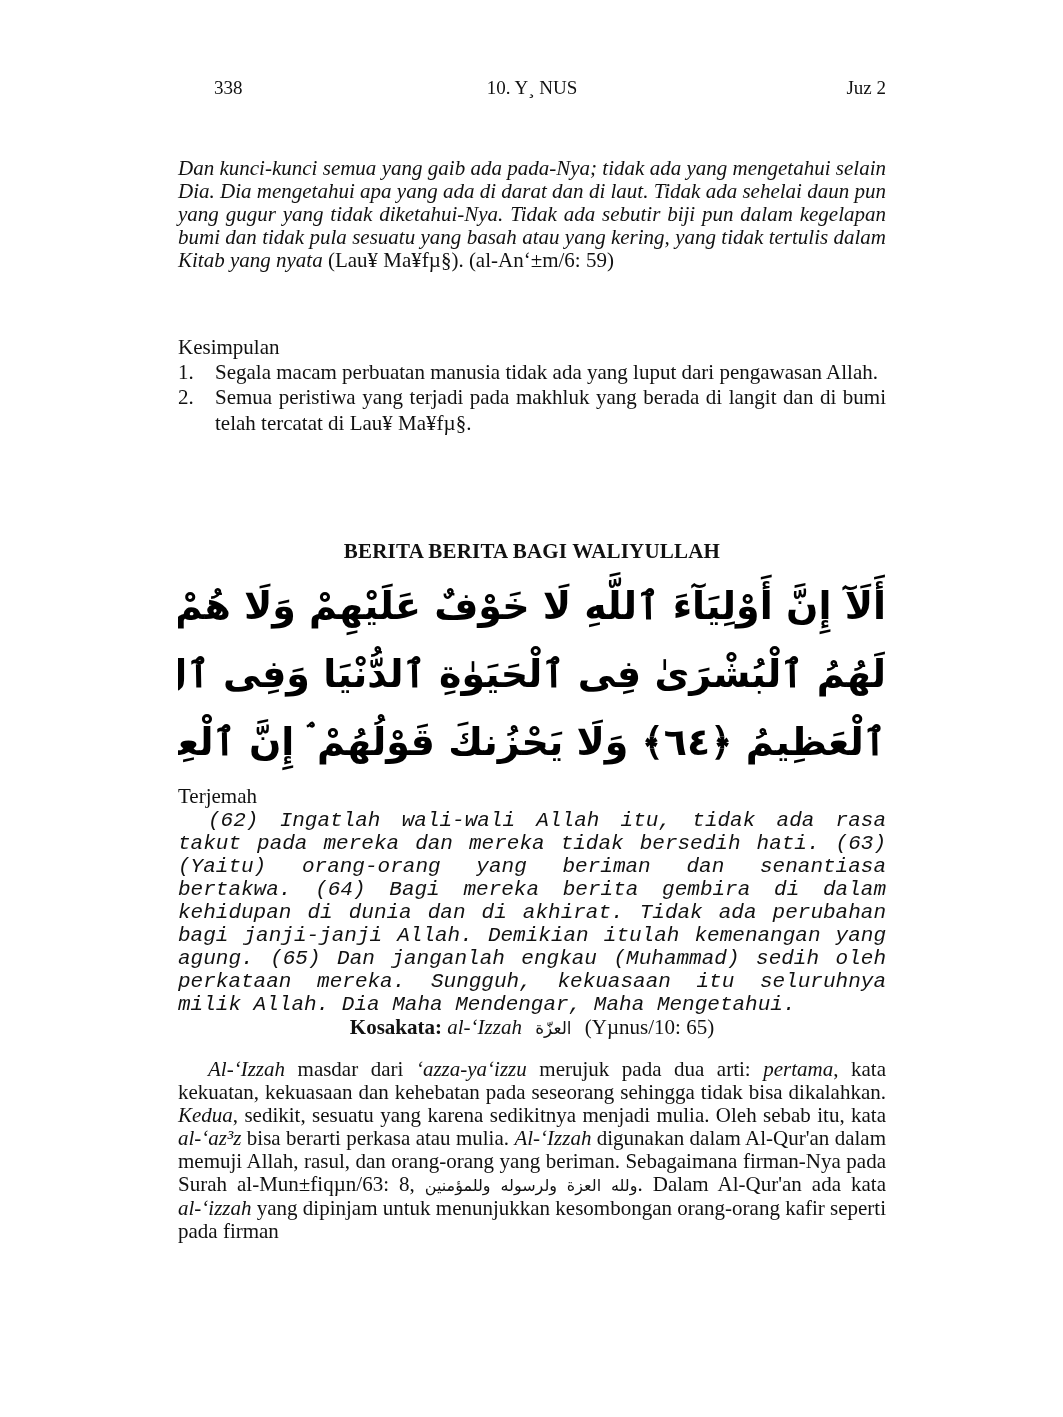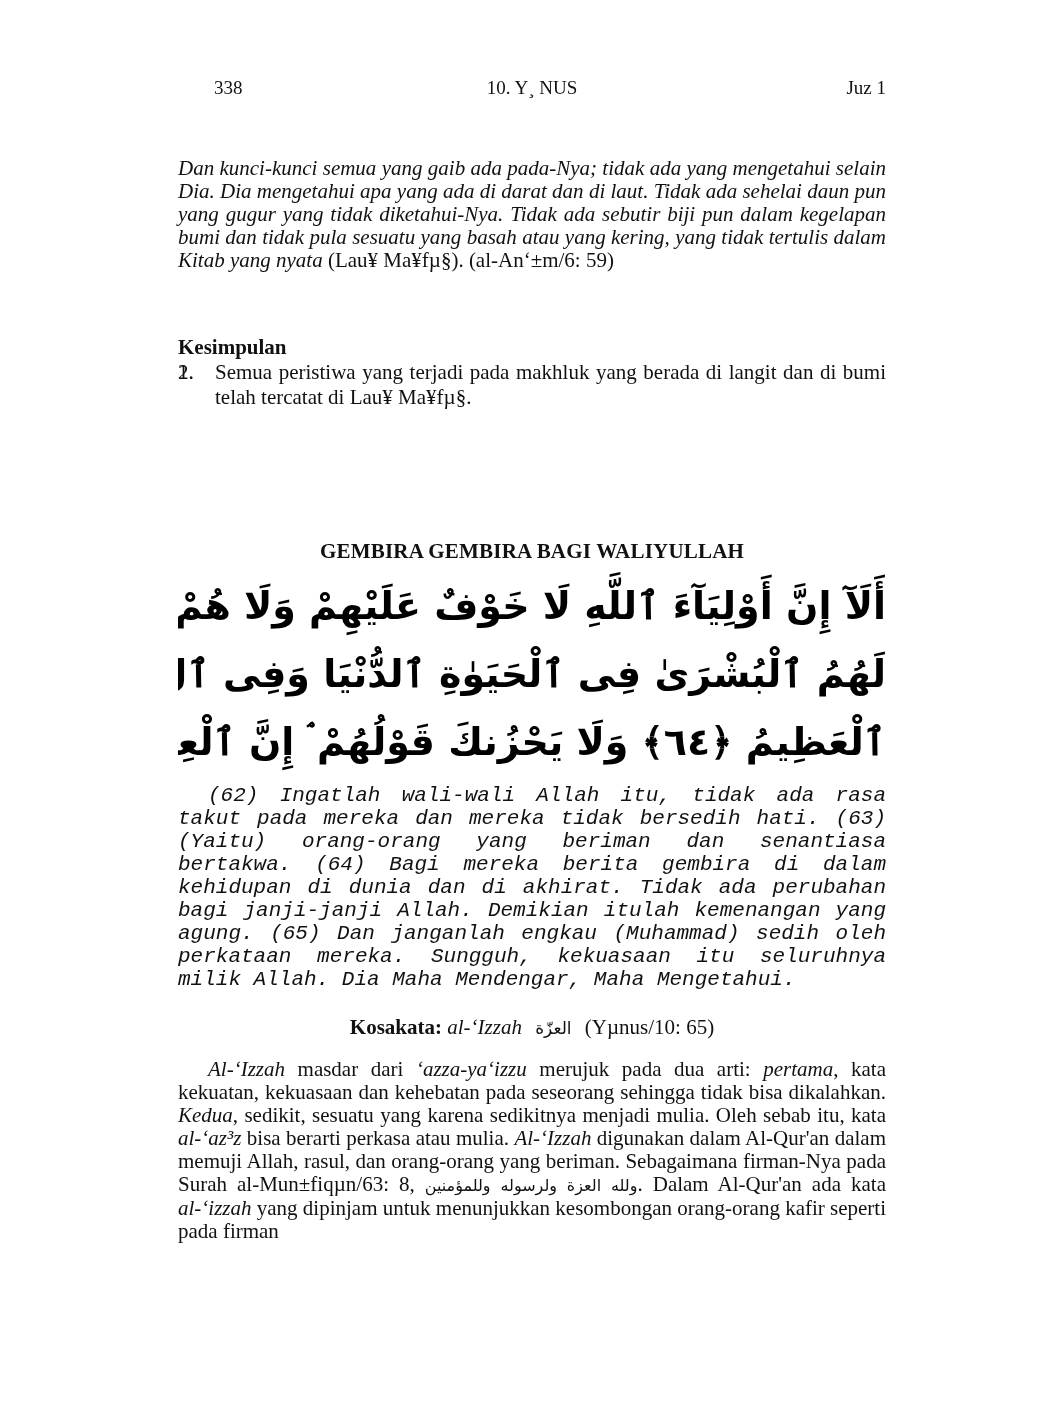--- a/index.html
+++ b/index.html
@@ -14,21 +14,21 @@
     }
     .running-head .pg { position: absolute; left: 0; margin-left: 36px; }
     .running-head .ch { position: absolute; left: 0; right: 0; text-align: center; }
     .running-head .juz { position: absolute; right: 0; }
 
     .para {
       font-size: 21px; line-height: 23px; text-align: justify; margin: 0;
     }
     .italic { font-style: italic; }
     .quote-block { position: absolute; top: 157px; left: 0; width: 708px; }
-    .heading-b { font-weight: bold; font-size: 21px; line-height: 25px; margin: 0; }
+    .heading-b { font-weight: normal; font-size: 21px; line-height: 25px; margin: 0; }
 
     .conclusion { position: absolute; top: 335px; left: 0; width: 708px; }
     .conclusion ol { margin: 0; padding: 0; list-style: none; }
     .conclusion li {
       position: relative; padding-left: 37px; font-size: 21px; line-height: 25.3px; text-align: justify;
     }
     .conclusion li .num { position: absolute; left: 0; top: 0; }
 
     .section-title {
       position: absolute; top: 538px; left: 0; width: 708px; text-align: center;
@@ -56,49 +56,51 @@
     .arabic-inline { font-family: "DejaVu Sans", sans-serif; font-size: 16px; direction: rtl; unicode-bidi: embed; }
   </style>
 </head>
 <body>
 
 <div class="page">
 
   <div class="running-head">
     <span class="pg">338</span>
     <span class="ch">10. Y¸ NUS</span>
-    <span class="juz">Juz 1</span>
+    <span class="juz">Juz 2</span>
   </div>
 
   <div class="quote-block">
     <p class="para"><span class="italic">Dan kunci-kunci semua yang gaib ada pada-Nya; tidak ada yang mengetahui selain Dia. Dia mengetahui apa yang ada di darat dan di laut. Tidak ada sehelai daun pun yang gugur yang tidak diketahui-Nya. Tidak ada sebutir biji pun dalam kegelapan bumi dan tidak pula sesuatu yang basah atau yang kering, yang tidak tertulis dalam Kitab yang nyata</span><span> (Lau¥ Ma¥fµ§). (al-An‘±m/6: 59)</span></p>
   </div>
 
   <div class="conclusion">
     <p class="heading-b">Kesimpulan</p>
     <ol>
       <li>
         <span class="num">1.</span>
+        <span>Segala macam perbuatan manusia tidak ada yang luput dari pengawasan Allah.</span>
       </li>
       <li>
         <span class="num">2.</span>
         <span>Semua peristiwa yang terjadi pada makhluk yang berada di langit dan di bumi telah tercatat di Lau¥ Ma¥fµ§.</span>
       </li>
     </ol>
   </div>
 
-  <div class="section-title">GEMBIRA GEMBIRA BAGI WALIYULLAH</div>
+  <div class="section-title">BERITA BERITA BAGI WALIYULLAH</div>
 
   <div class="ayah-block">
     <div class="ayah-line">أَلَآ إِنَّ أَوْلِيَآءَ ٱللَّهِ لَا خَوْفٌ عَلَيْهِمْ وَلَا هُمْ يَحْزَنُونَ ﴿٦٢﴾ ٱلَّذِينَ ءَامَنُوا۟ وَكَانُوا۟ يَتَّقُونَ ﴿٦٣﴾</div>
     <div class="ayah-line">لَهُمُ ٱلْبُشْرَىٰ فِى ٱلْحَيَوٰةِ ٱلدُّنْيَا وَفِى ٱلْءَاخِرَةِ ۚ لَا تَبْدِيلَ لِكَلِمَـٰتِ ٱللَّهِ ۚ ذَٰلِكَ هُوَ ٱلْفَوْزُ</div>
     <div class="ayah-line last">ٱلْعَظِيمُ ﴿٦٤﴾ وَلَا يَحْزُنكَ قَوْلُهُمْ ۘ إِنَّ ٱلْعِزَّةَ لِلَّهِ جَمِيعًا ۚ هُوَ ٱلسَّمِيعُ ٱلْعَلِيمُ ﴿٦٥﴾</div>
   </div>
 
   <div class="translation">
+    <p class="heading-b">Terjemah</p>
     <p class="para italic">(62) Ingatlah wali-wali Allah itu, tidak ada rasa takut pada mereka dan mereka tidak bersedih hati. (63) (Yaitu) orang-orang yang beriman dan senantiasa bertakwa. (64) Bagi mereka berita gembira di dalam kehidupan di dunia dan di akhirat. Tidak ada perubahan bagi janji-janji Allah. Demikian itulah kemenangan yang agung. (65) Dan janganlah engkau (Muhammad) sedih oleh perkataan mereka. Sungguh, kekuasaan itu seluruhnya milik Allah. Dia Maha Mendengar, Maha Mengetahui.</p>
   </div>
 
   <div class="vocab">
     <p class="para" style="text-align:center">
       <b>Kosakata:</b>
       <span class="italic">al-‘Izzah</span>
       <span class="arabic">العزّة</span>
       <span>(Yµnus/10: 65)</span>
     </p>

